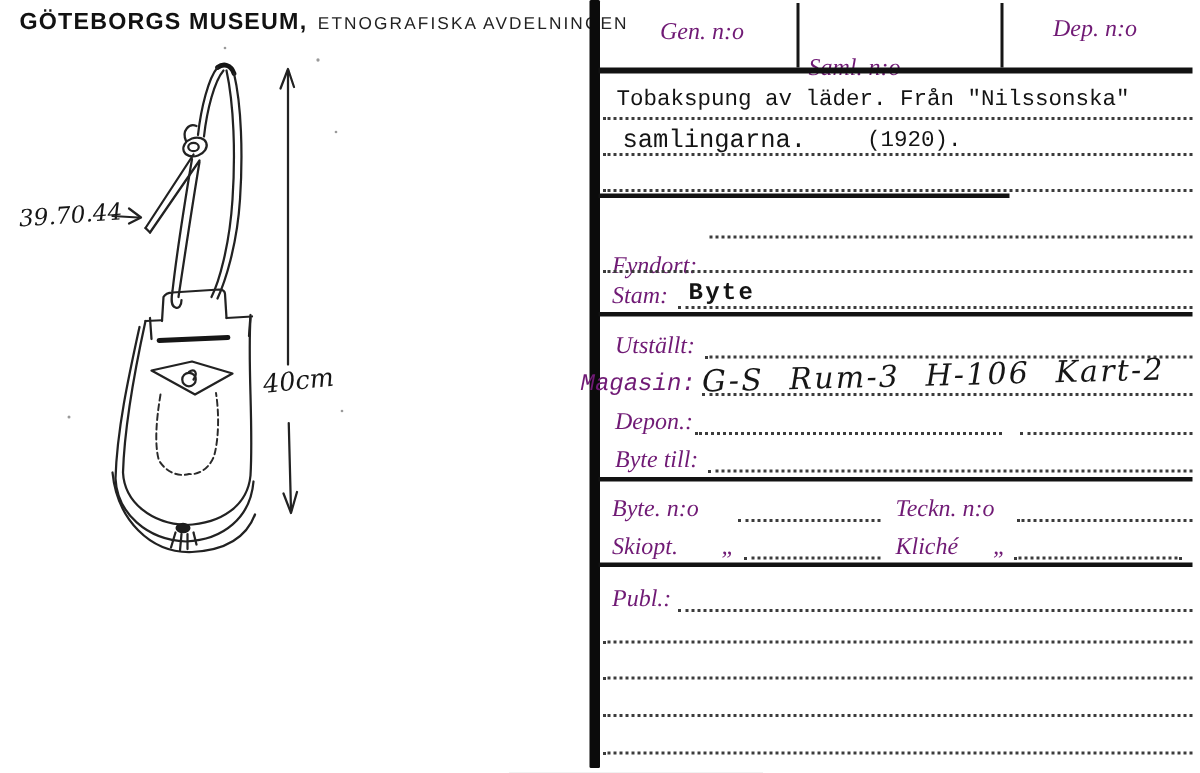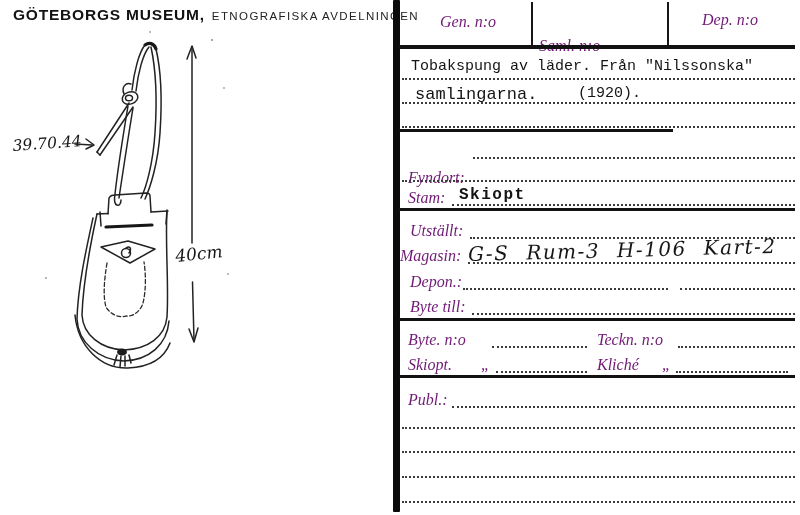--- a/index.html
+++ b/index.html
@@ -117,28 +117,28 @@
   <div class="typed" style="left:578px;top:85px;font-size:15px;">(1920).</div>
   <div class="dotted" style="left:402px;top:102px;width:393px;"></div>
   <div class="dotted" style="left:402px;top:126px;width:393px;"></div>
   <div class="solid" style="left:399px;top:129px;width:274px;height:2.5px;"></div>
 
   <div class="lbl" style="left:408px;top:142px;margin-top:27px;">Fyndort:</div>
   <div class="dotted" style="left:473px;top:157px;width:322px;"></div>
   <div class="dotted" style="left:402px;top:180px;width:393px;"></div>
 
   <div class="lbl" style="left:408px;top:189px;">Stam:</div>
-  <div class="typed" style="left:459px;top:186px;font-size:16px;font-weight:600;letter-spacing:1.5px;">Skiopt</div>
+  <div class="typed" style="left:459px;top:186px;font-size:16px;font-weight:600;letter-spacing:1.5px;">Byte</div>
   <div class="dotted" style="left:452px;top:204px;width:343px;"></div>
   <div class="solid" style="left:399px;top:208px;width:396px;height:2.5px;"></div>
 
   <div class="lbl" style="left:410px;top:222px;">Utställt:</div>
   <div class="dotted" style="left:470px;top:237px;width:325px;"></div>
 
-  <div class="lbl" style="left:400px;top:247px;">Magasin:</div>
+  <div class="lbl" style="left:387px;top:247px;font-family:Liberation Mono, monospace;">Magasin:</div>
   <div class="hand" style="left:468px;top:238px;font-size:20px;letter-spacing:1.5px;word-spacing:9px;transform:rotate(-1.5deg);">G-S Rum-3 H-106 Kart-2</div>
   <div class="dotted" style="left:468px;top:262px;width:327px;"></div>
 
   <div class="lbl" style="left:410px;top:273px;">Depon.:</div>
   <div class="dotted" style="left:463px;top:288px;width:205px;"></div>
   <div class="dotted" style="left:680px;top:288px;width:115px;"></div>
 
   <div class="lbl" style="left:410px;top:298px;">Byte till:</div>
   <div class="dotted" style="left:472px;top:313px;width:323px;"></div>
   <div class="solid" style="left:399px;top:318px;width:396px;height:2.5px;"></div>

